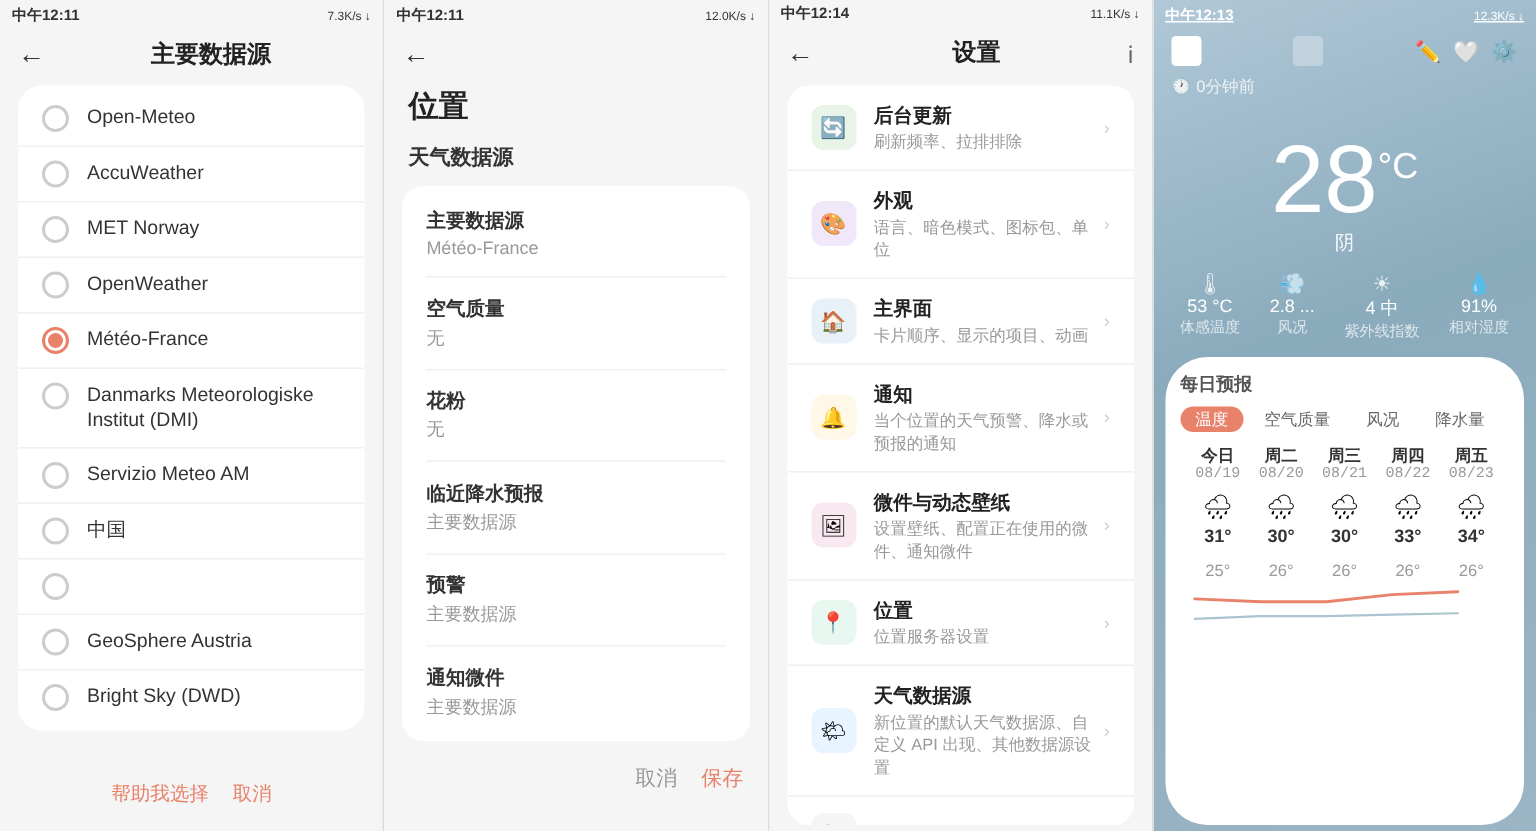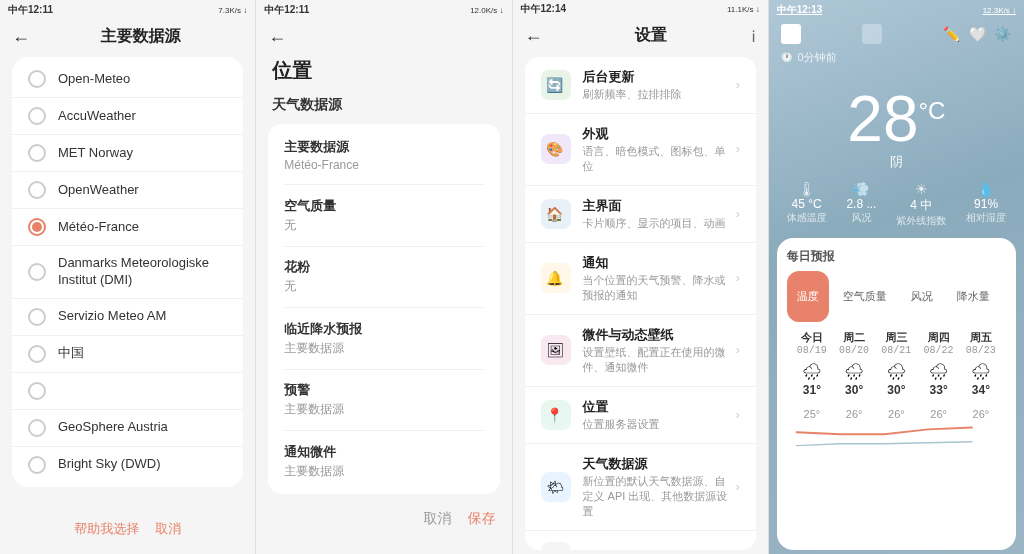--- a/index.html
+++ b/index.html
@@ -65,21 +65,21 @@
     .card {
       background: white;
       border-radius: 16px;
       margin: 4px 12px;
       padding: 4px 0;
       overflow: hidden;
     }
 
     .radio-item {
       display: flex;
-      align-items: center;
+      align-items: flex-start;
       padding: 9px 16px;
       cursor: pointer;
       border-bottom: 0.5px solid #f0f0f0;
     }
     .radio-item:last-child { border-bottom: none; }
     .radio-circle {
       width: 18px;
       height: 18px;
       border-radius: 50%;
       border: 2px solid #ccc;
@@ -305,39 +305,39 @@
       font-size: 10px;
       color: rgba(255,255,255,0.7);
     }
     .weather-stat-icon {
       font-size: 14px;
       color: rgba(255,255,255,0.8);
     }
 
     .forecast-card {
       background: white;
-      border-radius: 16px;
+      border-radius: 28px;
       margin: 4px 8px;
       padding: 10px;
       flex: 1;
       overflow: hidden;
     }
     .forecast-title {
       font-size: 12px;
       font-weight: 600;
       color: #555;
       margin-bottom: 6px;
     }
     .forecast-tabs {
       display: flex;
       gap: 4px;
       margin-bottom: 8px;
     }
     .forecast-tab {
-      padding: 18px 10px;
+      padding: 1px 10px;
       border-radius: 12px;
       font-size: 11px;
       cursor: pointer;
       color: #666;
     }
     .forecast-tab.active {
       background: #e8826a;
       color: white;
     }
 
@@ -598,21 +598,21 @@
   <div class="weather-main">
     <div class="weather-temp">
       <span>28</span><sup>°C</sup>
     </div>
     <div class="weather-desc">阴</div>
   </div>
   <div class="weather-stats">
 
   <div class="weather-stat">
     <div class="weather-stat-icon">🌡</div>
-    <div class="weather-stat-val">45 °C</div>
+    <div class="weather-stat-val">53 °C</div>
     <div class="weather-stat-label">体感温度</div>
   </div>
       <div class="weather-stat">
     <div class="weather-stat-icon">💨</div>
     <div class="weather-stat-val">2.8 ...</div>
     <div class="weather-stat-label">风况</div>
   </div>
       <div class="weather-stat">
     <div class="weather-stat-icon">☀</div>
     <div class="weather-stat-val">4 中</div>

